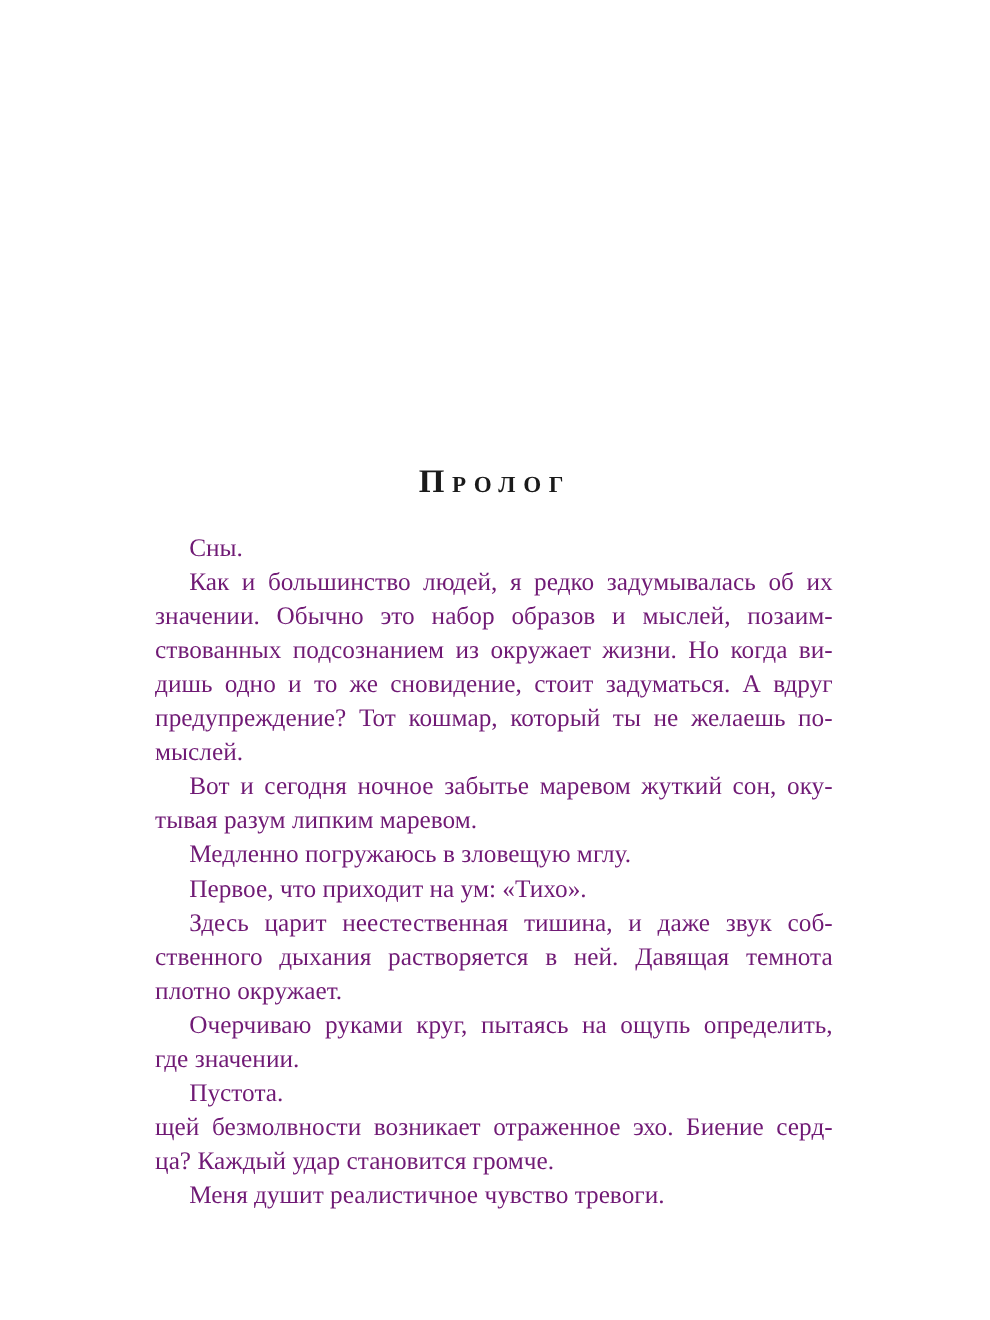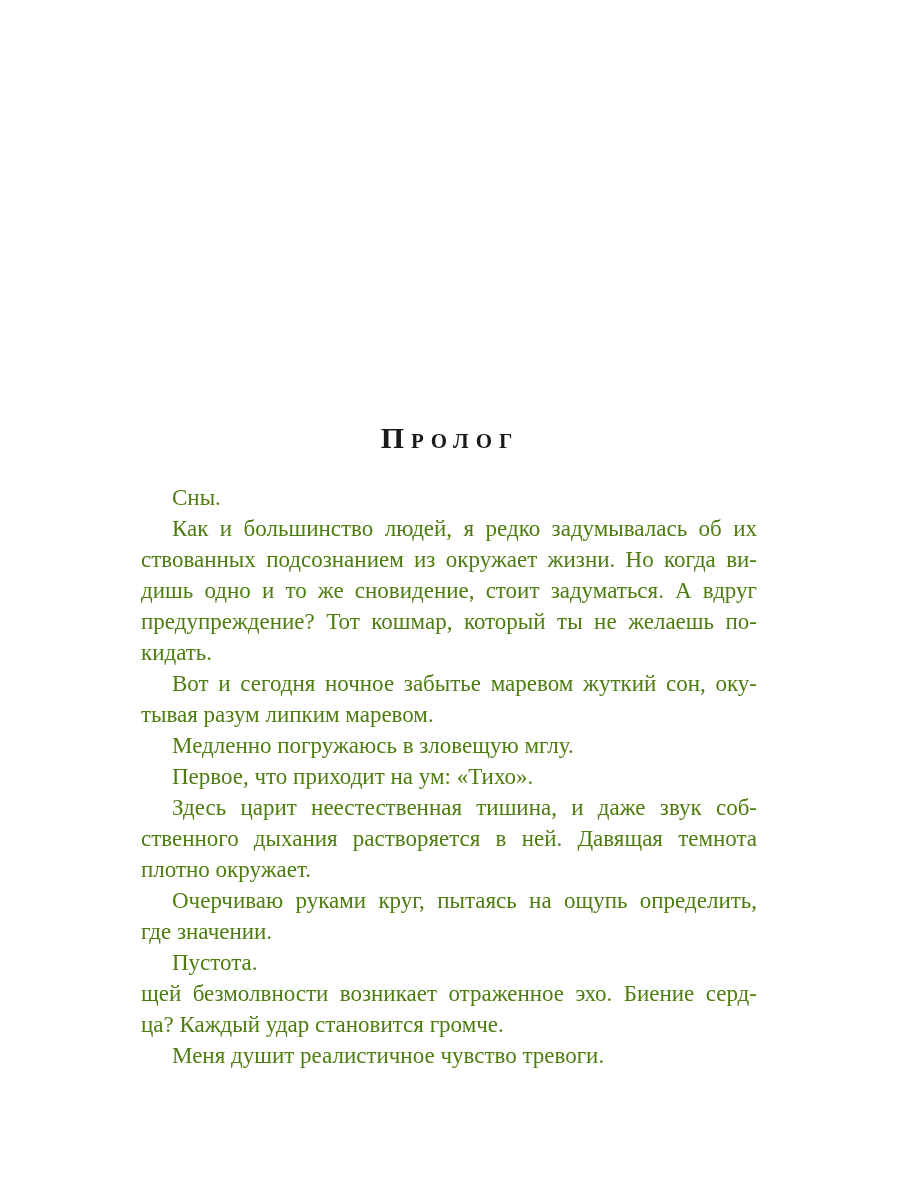--- a/index.html
+++ b/index.html
@@ -40,42 +40,43 @@
     left: 141px;
     width: 616px;
   }
   .line {
     height: 31px;
     line-height: 31px;
     font-size: 23px;
     white-space: nowrap;
     text-align: justify;
     text-align-last: justify;
-    color: #4d7c0f;
+    color: #701a75;
   }
   .line.last {
     text-align-last: left;
   }
   .line.indent {
     padding-left: 31px;
   }
 </style>
 </head>
 <body>
 
 <div class="page">
   <div class="chapter-title">Пролог</div>
 
   <div class="text-block">
     <div class="line indent last">Сны.</div>
     <div class="line indent">Как и большинство людей, я редко задумывалась об их</div>
+    <div class="line">значении. Обычно это набор образов и мыслей, позаим-</div>
     <div class="line">ствованных подсознанием из окружает жизни. Но когда ви-</div>
     <div class="line">дишь одно и то же сновидение, стоит задуматься. А вдруг</div>
     <div class="line">предупреждение? Тот кошмар, который ты не желаешь по-</div>
-    <div class="line last">кидать.</div>
+    <div class="line last">мыслей.</div>
     <div class="line indent">Вот и сегодня ночное забытье маревом жуткий сон, оку-</div>
     <div class="line last">тывая разум липким маревом.</div>
     <div class="line indent last">Медленно погружаюсь в зловещую мглу.</div>
     <div class="line indent last">Первое, что приходит на ум: «Тихо».</div>
     <div class="line indent">Здесь царит неестественная тишина, и даже звук соб-</div>
     <div class="line">ственного дыхания растворяется в ней. Давящая темнота</div>
     <div class="line last">плотно окружает.</div>
     <div class="line indent">Очерчиваю руками круг, пытаясь на ощупь определить,</div>
     <div class="line last">где значении.</div>
     <div class="line indent last">Пустота.</div>

